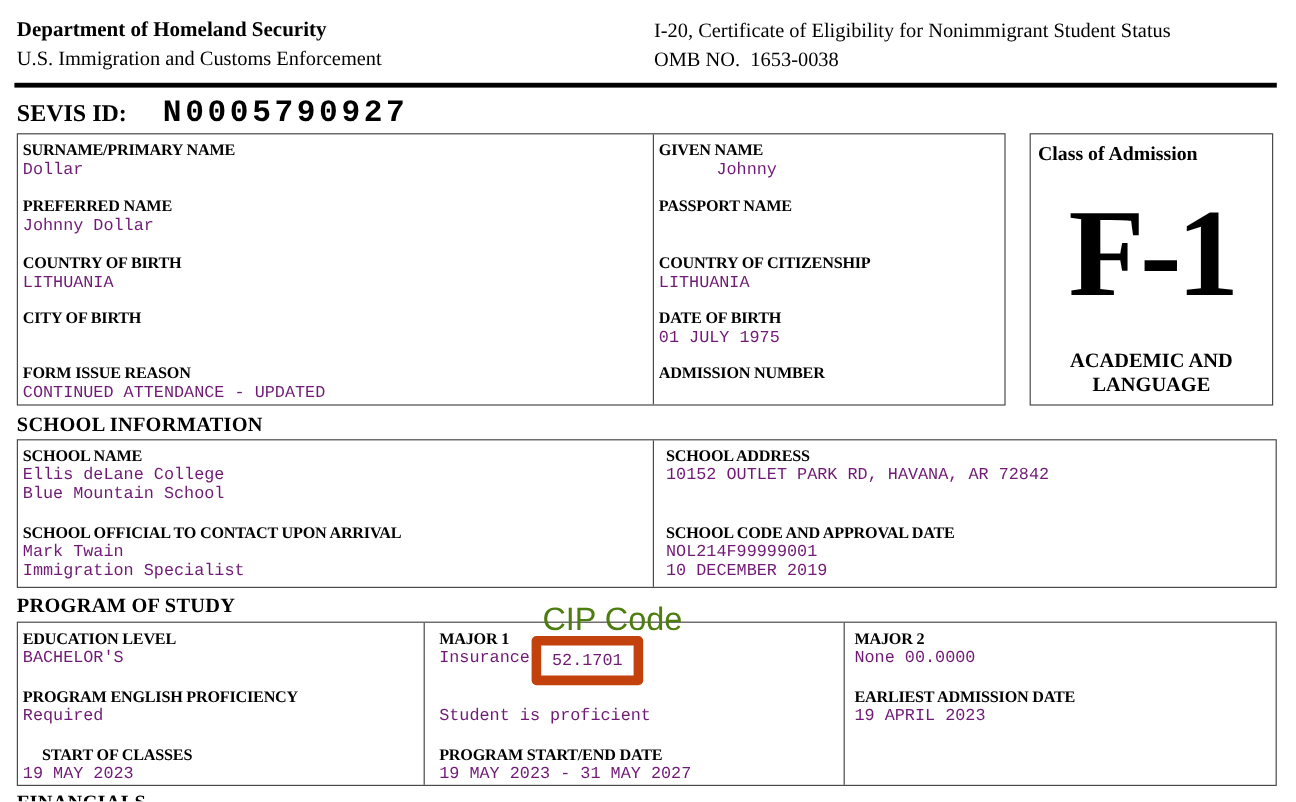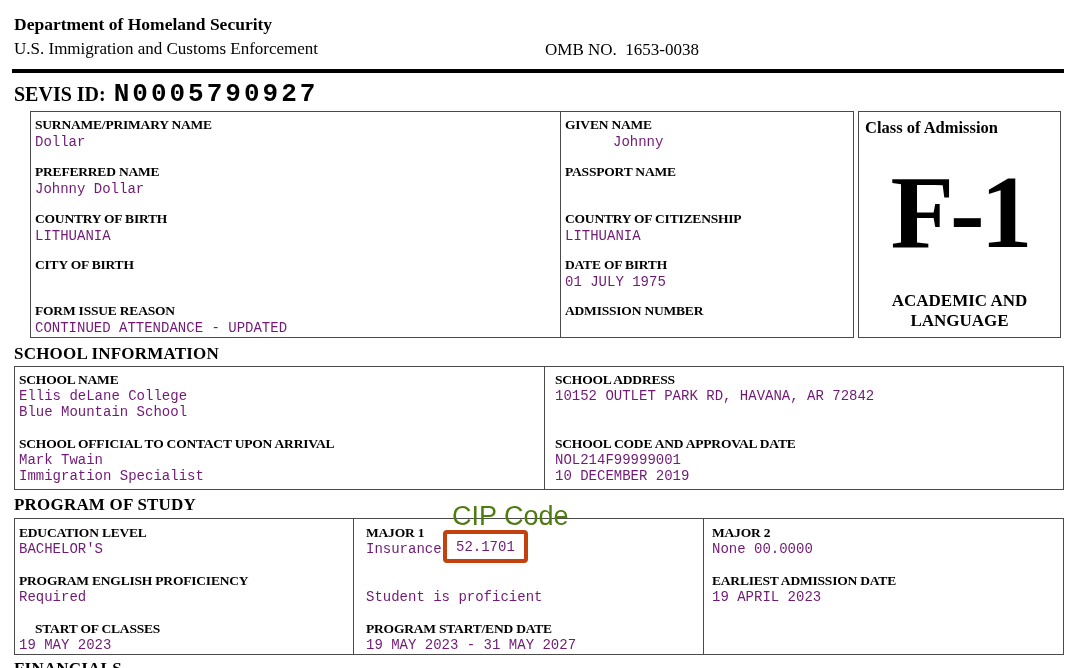--- a/index.html
+++ b/index.html
@@ -25,41 +25,42 @@
   }
   .section-title { font-size:17px; font-weight:bold; letter-spacing:0.2px; }
   .coa-title { font-size:16.5px; font-weight:bold; }
   .visa-big { font-size:104px; font-weight:bold; letter-spacing:-4px; line-height:1; }
   .coa-sub { font-size:17px; font-weight:bold; text-align:center; line-height:1.15; }
   .annotation {
     font-family:"Liberation Sans", sans-serif; font-size:27px;
     color:#4d7c0f; z-index:5; white-space:pre;
   }
   .cip-box {
-    position:absolute; border:4px solid #c2410c; border-radius:4px;
+    position:absolute; border:8px solid #c2410c; border-radius:4px;
     padding:3px 9px 4px 9px; z-index:4; background:transparent;
   }
 </style>
 </head>
 <body>
 
 <div class="page">
 
   <div class="abs hdr-bold" style="left:14px; top:14px;">Department of Homeland Security</div>
   <div class="abs hdr-reg" style="left:14px; top:39px;">U.S. Immigration and Customs Enforcement</div>
+  <div class="abs hdr-reg" style="left:545px; top:16px;">I-20, Certificate of Eligibility for Nonimmigrant Student Status</div>
   <div class="abs hdr-reg" style="left:545px; top:40px; white-space:pre;">OMB NO.  1653-0038</div>
 
   <div class="abs rule-thick" style="left:12px; top:69px; width:1052px;"></div>
 
   <div class="abs" style="left:14px; top:79px;">
     <span class="sevis-label">SEVIS ID:</span>
-    <span class="sevis-value" style="margin-left:4px;">N0005790927</span>
+    <span class="sevis-value" style="margin-left:26px;">N0005790927</span>
   </div>
 
-  <div class="abs box" style="left:30px; top:111px; width:824px; height:227px;">
+  <div class="abs box" style="left:14px; top:111px; width:824px; height:227px;">
     <div class="vdiv" style="left:529px;"></div>
 
     <div class="abs lbl" style="left:4px; top:5px;">SURNAME/PRIMARY NAME</div>
     <div class="abs val" style="left:4px; top:22px;">Dollar</div>
 
     <div class="abs lbl" style="left:4px; top:52px;">PREFERRED NAME</div>
     <div class="abs val" style="left:4px; top:69px;">Johnny Dollar</div>
 
     <div class="abs lbl" style="left:4px; top:99px;">COUNTRY OF BIRTH</div>
     <div class="abs val" style="left:4px; top:116px;">LITHUANIA</div>

